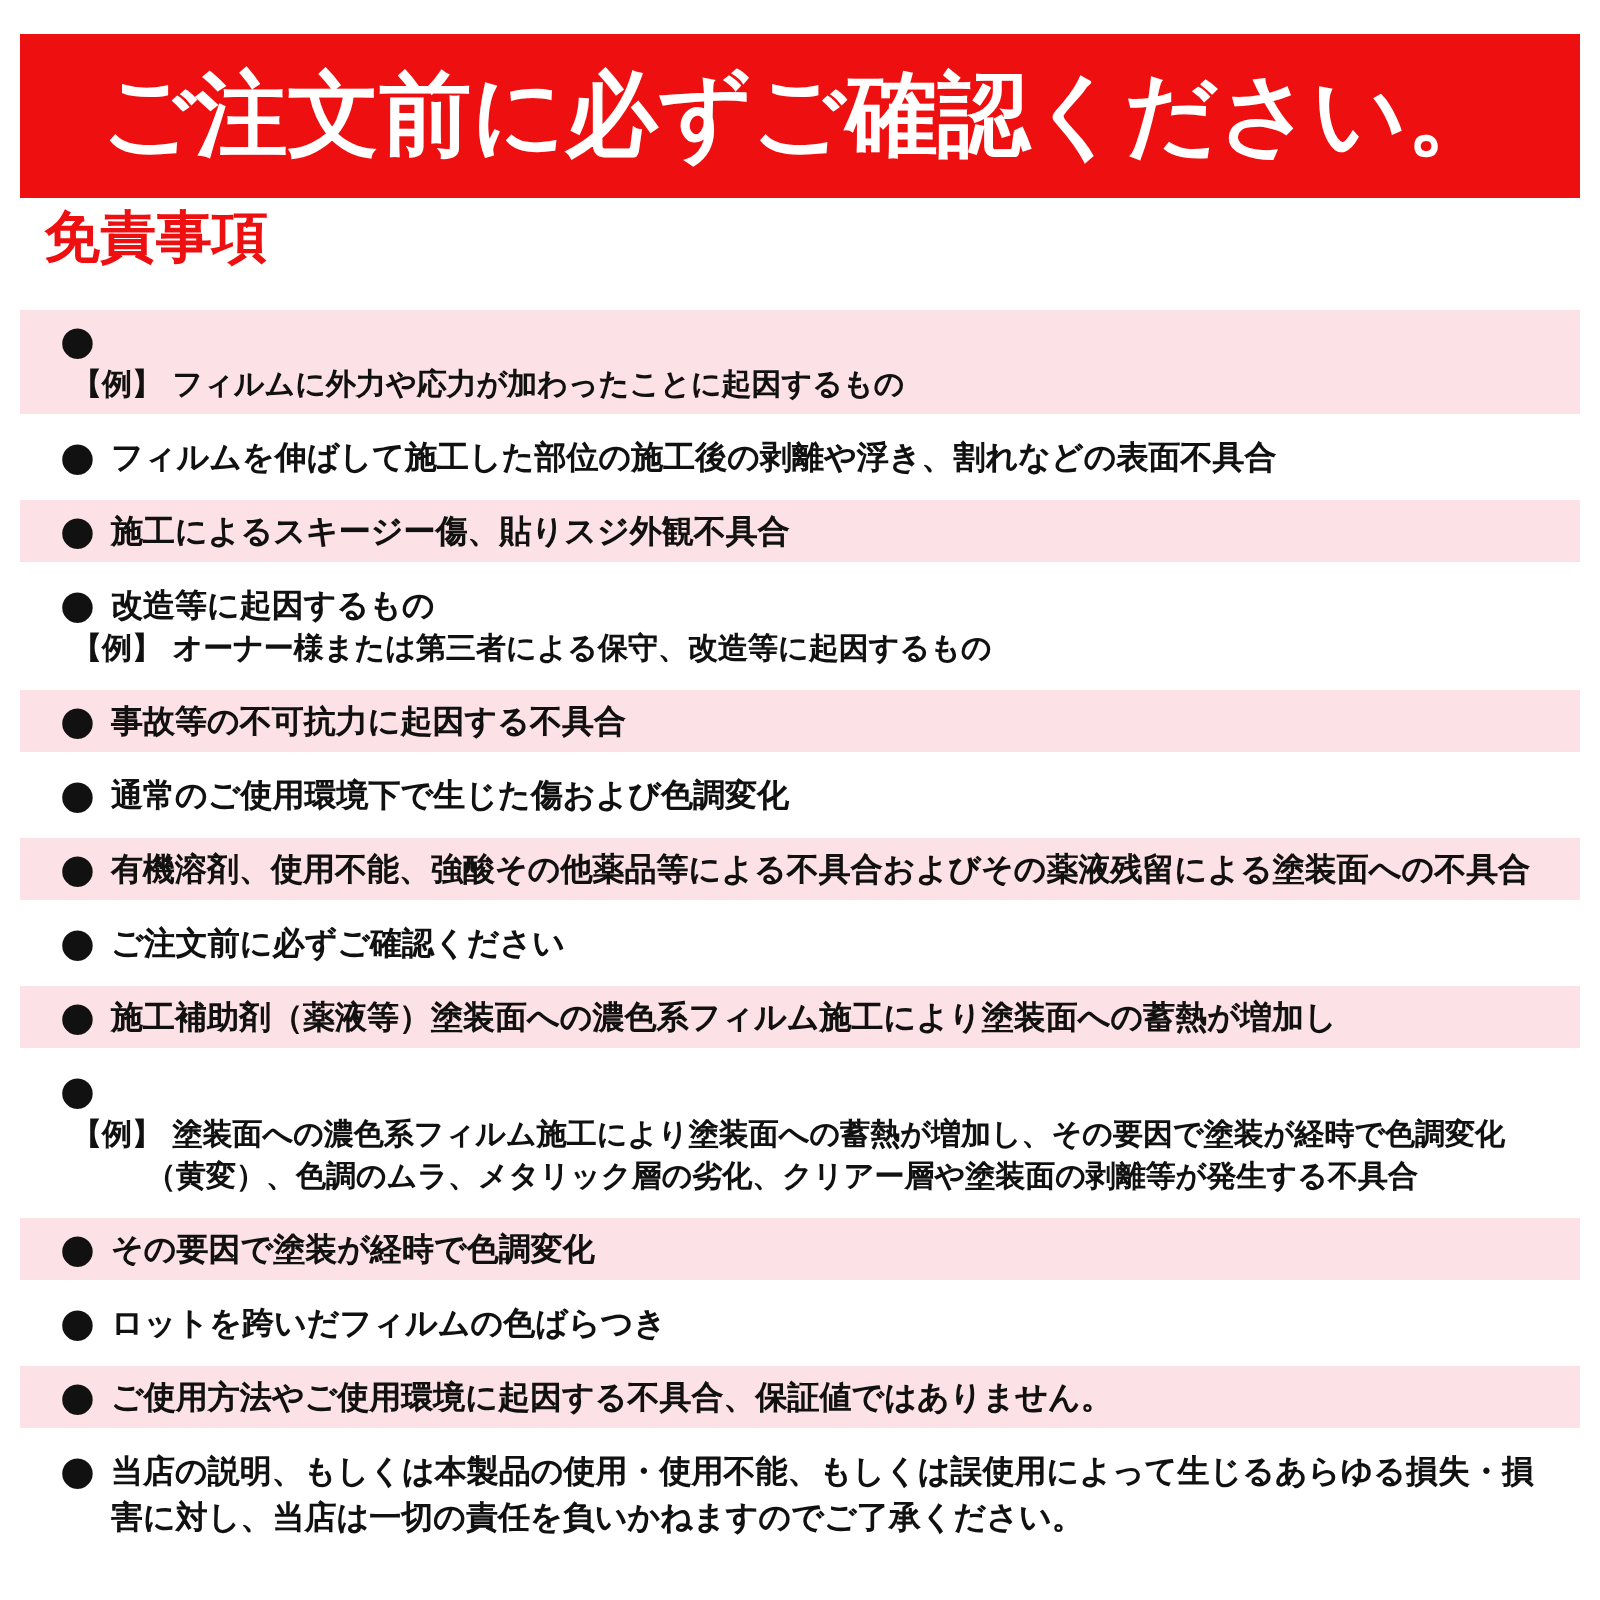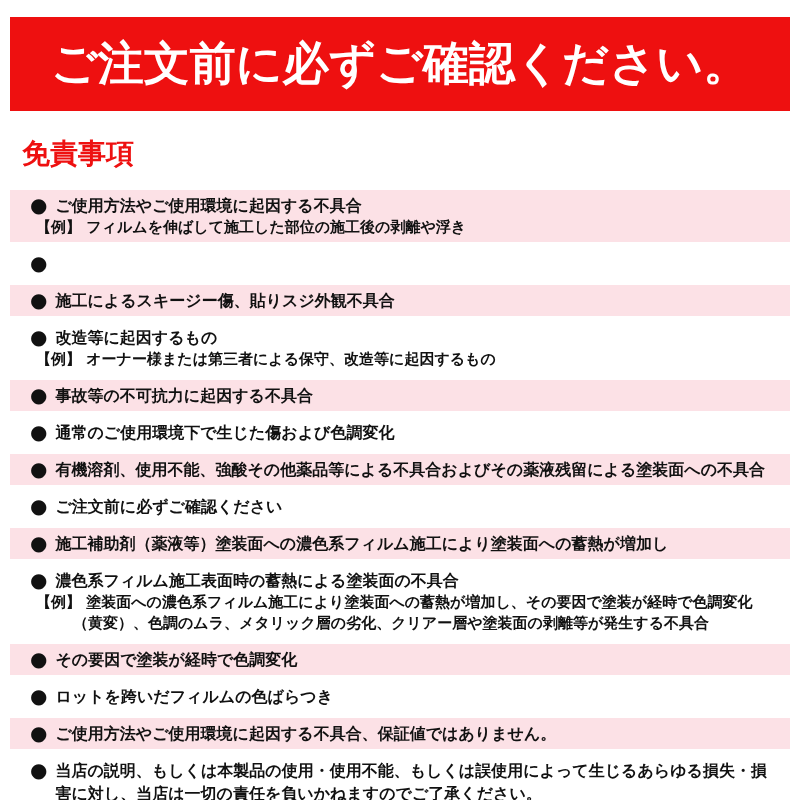--- a/index.html
+++ b/index.html
@@ -10,35 +10,35 @@
   body {
     width: 800px;
     height: 800px;
     font-family: "DejaVu Sans", sans-serif;
     font-weight: bold;
     color: #111111;
     overflow: hidden;
   }
   .banner {
     margin: 17px 10px 0 10px;
-    height: 94px;
+    height: 82px;
     background: var(--accent-red, #ee1010);
     display: flex;
     align-items: center;
     justify-content: center;
   }
   .banner-text {
     color: var(--banner-text, #ffffff);
     font-size: 46px;
     font-weight: bold;
     white-space: nowrap;
     letter-spacing: 0px;
   }
   .section-title {
-    margin: 29px 0 0 22px;
+    margin: 6px 0 0 22px;
     color: var(--accent-red, #ee1010);
     font-size: 28px;
     line-height: 28px;
     font-weight: bold;
   }
   .list {
     margin: 22px 10px 0 10px;
   }
   .item {
     padding: 4px 14px 4px 20px;
@@ -76,27 +76,27 @@
 <div class="banner">
   <span class="banner-text">ご注文前に必ずご確認ください。</span>
 </div>
 
 <div class="section-title">免責事項</div>
 
 <div class="list" id="disclaimer-list">
     <div class="item pink">
       <div class="main-line">
         <span class="bullet">●</span>
-        <span class="main-text">ご使用方法やご使用環境に起因する不具合</span>
       </div>
-      <div class="example-line">【例】 フィルムを伸ばして施工した部位の施工後の剥離や浮き</div>
+      <div class="example-line">【例】 フィルムに外力や応力が加わったことに起因するもの</div>
     </div>
     <div class="item">
       <div class="main-line">
         <span class="bullet">●</span>
+        <span class="main-text">フィルムを伸ばして施工した部位の施工後の剥離や浮き、割れなどの表面不具合</span>
       </div>
     </div>
     <div class="item pink">
       <div class="main-line">
         <span class="bullet">●</span>
         <span class="main-text">施工によるスキージー傷、貼りスジ外観不具合</span>
       </div>
     </div>
     <div class="item">
       <div class="main-line">
@@ -131,21 +131,20 @@
     </div>
     <div class="item pink">
       <div class="main-line">
         <span class="bullet">●</span>
         <span class="main-text">施工補助剤（薬液等）塗装面への濃色系フィルム施工により塗装面への蓄熱が増加し</span>
       </div>
     </div>
     <div class="item">
       <div class="main-line">
         <span class="bullet">●</span>
-        <span class="main-text">濃色系フィルム施工表面時の蓄熱による塗装面の不具合</span>
       </div>
       <div class="example-line">【例】 塗装面への濃色系フィルム施工により塗装面への蓄熱が増加し、その要因で塗装が経時で色調変化（黄変）、色調のムラ、メタリック層の劣化、クリアー層や塗装面の剥離等が発生する不具合</div>
     </div>
     <div class="item pink">
       <div class="main-line">
         <span class="bullet">●</span>
         <span class="main-text">その要因で塗装が経時で色調変化</span>
       </div>
     </div>
     <div class="item">

